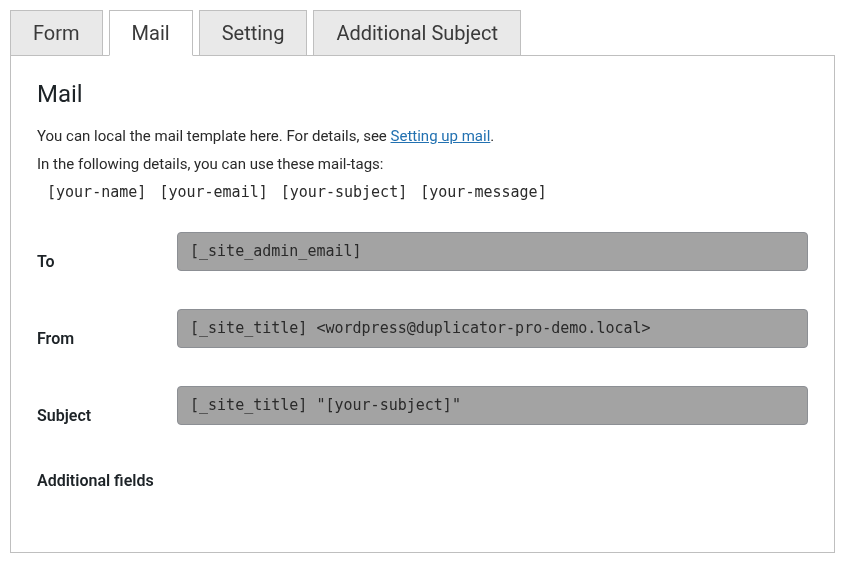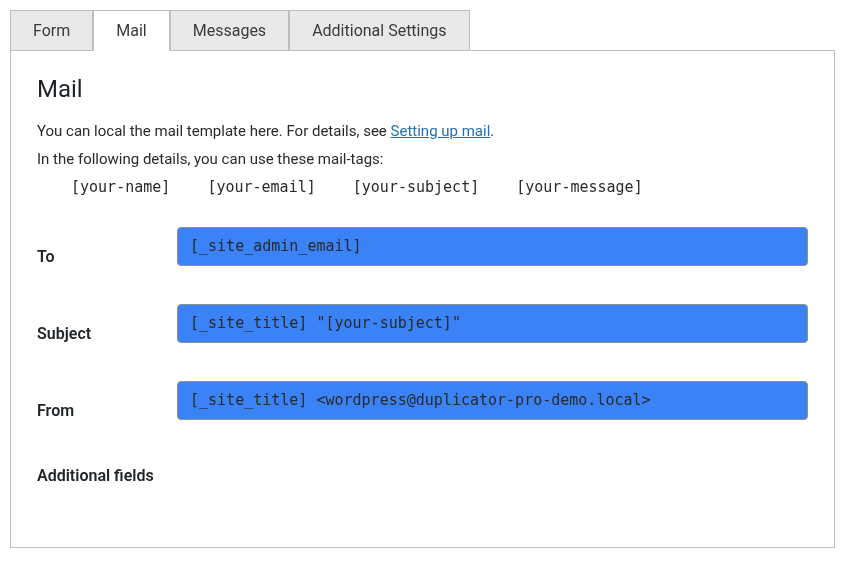--- a/index.html
+++ b/index.html
@@ -17,21 +17,22 @@
     .tabs {
       display: flex;
       gap: 0;
       position: relative;
       z-index: 1;
     }
     .tab {
       padding: 10px 22px;
       background: #e9e9e9;
       border: 1px solid #bfbfbf;
-      font-size: 16px;
+      margin-right: 6px;
+      font-size: 20px;
       color: #3a3a3a;
       cursor: pointer;
       position: relative;
     }
     .tab.active {
       background: #fff;
       border-bottom-color: #fff;
     }
     .panel {
       border: 1px solid #bfbfbf;
@@ -60,21 +61,20 @@
       font-family: Menlo, Monaco, Consolas, monospace;
       font-size: 15px;
       color: #5a5a5a;
       margin-top: 4px;
       margin-bottom: 8px;
       margin-left: 10px;
     }
     .mail-tags span {
       margin-right: 4px;
       display: inline-block;
-      margin-left: 24px;
     }
     .form-table {
       width: 100%;
       margin-top: 28px;
     }
     .form-row {
       display: flex;
       align-items: flex-end;
       margin-bottom: 38px;
     }
@@ -90,37 +90,37 @@
       flex: 1;
     }
     .form-field input[type="text"],
     .form-field textarea {
       width: 100%;
       padding: 8px 12px;
       font-family: Menlo, Monaco, Consolas, monospace;
       font-size: 15px;
       border: 1px solid #8c8f94;
       border-radius: 4px;
-      background: #3b82f6;
+      background: #a3a3a3;
       color: #2a2a2a;
       line-height: 1.4;
     }
     .form-field textarea {
       resize: both;
       min-height: 90px;
     }
   </style>
 </head>
 <body>
 
 <div class="tabs">
   <div class="tab">Form</div>
   <div class="tab active">Mail</div>
-  <div class="tab">Messages</div>
-  <div class="tab">Additional Settings</div>
+  <div class="tab">Setting</div>
+  <div class="tab">Additional Subject</div>
 </div>
 
 <div class="panel">
   <h2>Mail</h2>
 
   <div class="intro">
     <p>
       <span>You can local the mail template here. For details, see </span><a href="#">Setting up mail</a><span>.</span>
     </p>
     <p>In the following details, you can use these mail-tags:</p>
@@ -135,30 +135,30 @@
   <div class="form-table">
 
     <div class="form-row">
       <div class="form-label">To</div>
       <div class="form-field">
         <input type="text" value="[_site_admin_email]" style="">
       </div>
     </div>
 
     <div class="form-row">
-      <div class="form-label">Subject</div>
+      <div class="form-label">From</div>
       <div class="form-field">
-        <input type="text" value="[_site_title] &quot;[your-subject]&quot;" style="">
+        <input type="text" value="[_site_title] &lt;wordpress@duplicator-pro-demo.local&gt;" style="">
       </div>
     </div>
 
     <div class="form-row">
-      <div class="form-label">From</div>
+      <div class="form-label">Subject</div>
       <div class="form-field">
-        <input type="text" value="[_site_title] &lt;wordpress@duplicator-pro-demo.local&gt;" style="">
+        <input type="text" value="[_site_title] &quot;[your-subject]&quot;" style="">
       </div>
     </div>
 
     <div class="form-row">
       <div class="form-label">Additional fields</div>
     </div>
 
   </div>
 </div>
 

